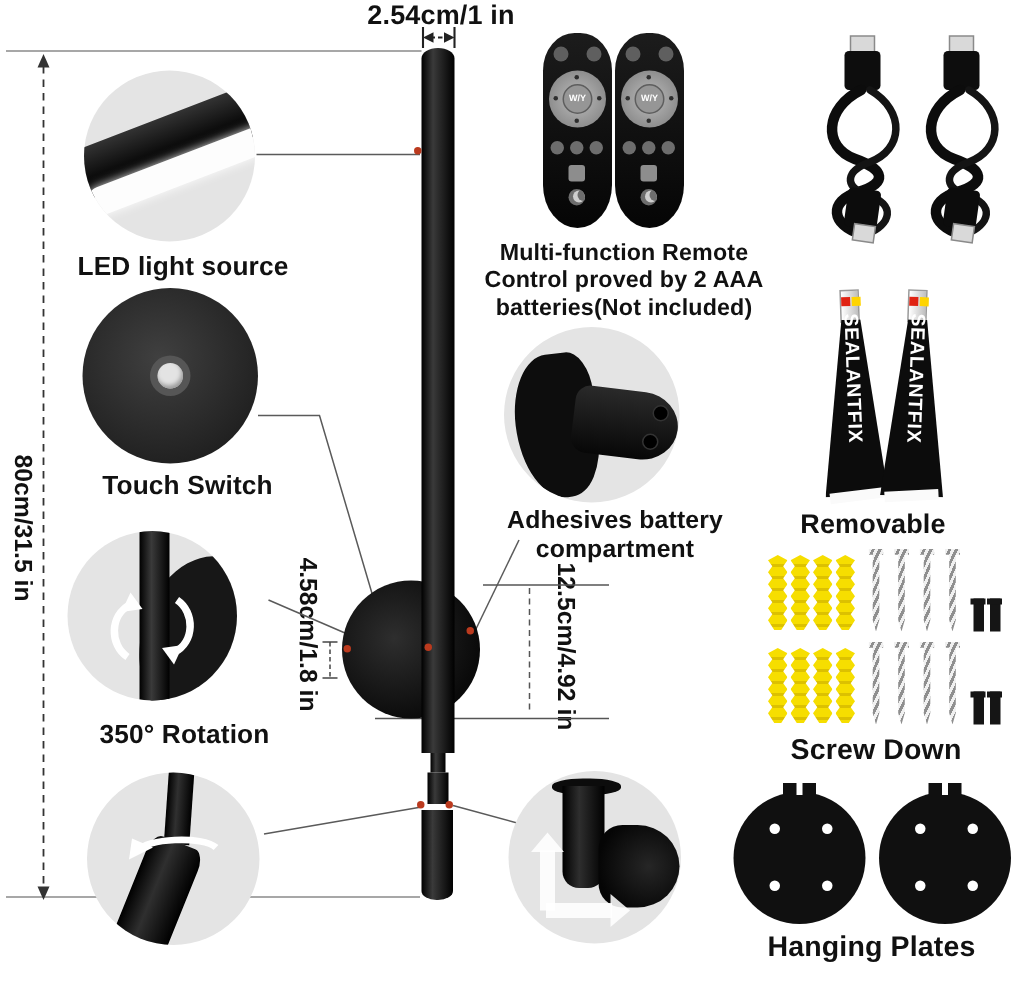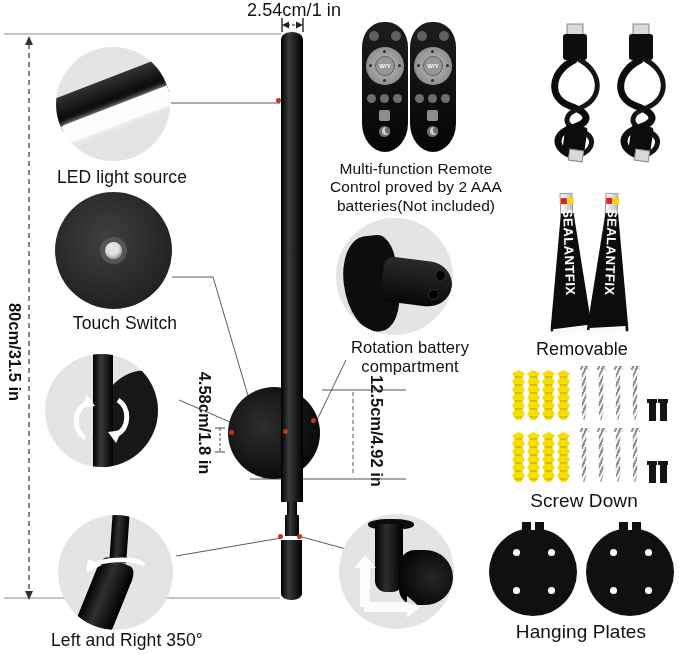--- a/index.html
+++ b/index.html
@@ -1,18 +1,18 @@
 <!DOCTYPE html>
 <html><head>
 <meta charset="utf-8">
 <style>
   html,body{margin:0;padding:0;background:#fff;}
   .stage{position:relative;width:679px;height:654px;background:#ffffff;overflow:hidden;
          font-family:"Liberation Sans",sans-serif;color:#111;}
-  .lbl{position:absolute;font-weight:400;text-align:center;line-height:1.18;letter-spacing:.1px;}
+  .lbl{position:absolute;font-weight:700;text-align:center;line-height:1.18;letter-spacing:.1px;}
   .pre{white-space:pre-line;}
   .vtext{position:absolute;width:130px;height:22px;transform:rotate(90deg);
          font-weight:700;font-size:16.5px;text-align:center;line-height:22px;}
   
   .lines{position:absolute;left:0;top:0;z-index:1;}
   
   .fcirc{position:absolute;border-radius:50%;background:#e4e4e4;overflow:hidden;z-index:2;}
   
   .rdot{position:absolute;width:5px;height:5px;border-radius:50%;background:#bb3a1e;z-index:6;}
   
@@ -322,22 +322,22 @@
     <div class="hole" style="left:59px;top:59px;"></div>
   </div>
 
   <div class="lbl" style="left:234px;top:0;width:120px;font-size:18px;">2.54cm/1 in</div>
   <div class="vtext" style="left:-50px;top:341px;">80cm/31.5 in</div>
   <div class="vtext" style="left:140px;top:412px;">4.58cm/1.8 in</div>
   <div class="vtext" style="left:312px;top:420px;">12.5cm/4.92 in</div>
 
   <div class="lbl" style="left:22px;top:167px;width:200px;font-size:17.5px;">LED light source</div>
   <div class="lbl" style="left:25px;top:313px;width:200px;font-size:17.5px;">Touch Switch</div>
-  <div class="lbl" style="left:7px;top:630px;width:240px;font-size:17.5px;">Left and Right 350°</div>
-  <div class="lbl pre" style="left:310px;top:338px;width:200px;font-size:16.5px;">Rotation battery
+  <div class="lbl" style="left:23px;top:479px;width:200px;font-size:17.5px;">350° Rotation</div>
+  <div class="lbl pre" style="left:310px;top:338px;width:200px;font-size:16.5px;">Adhesives battery
 compartment</div>
 
   <div class="lbl pre" style="left:308px;top:160px;width:216px;font-size:15.5px;">Multi-function Remote
 Control proved by 2 AAA
 batteries(Not included)</div>
   <div class="lbl" style="left:502px;top:339px;width:160px;font-size:18px;">Removable</div>
   <div class="lbl" style="left:504px;top:490px;width:160px;font-size:19px;">Screw Down</div>
   <div class="lbl" style="left:501px;top:621px;width:160px;font-size:19px;">Hanging Plates</div>
 
 </div>

